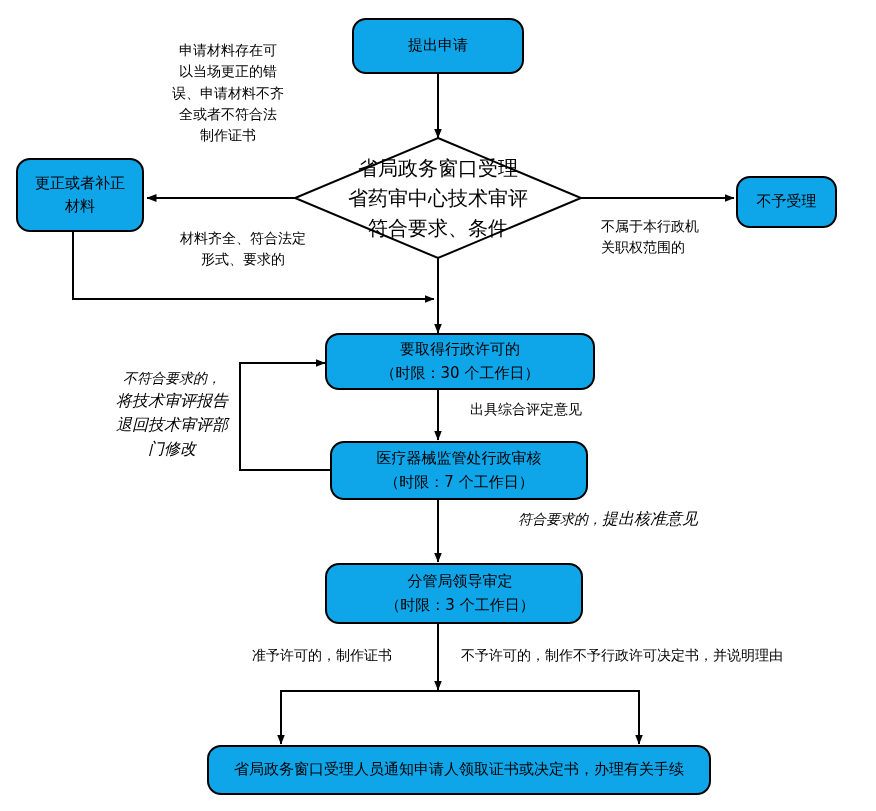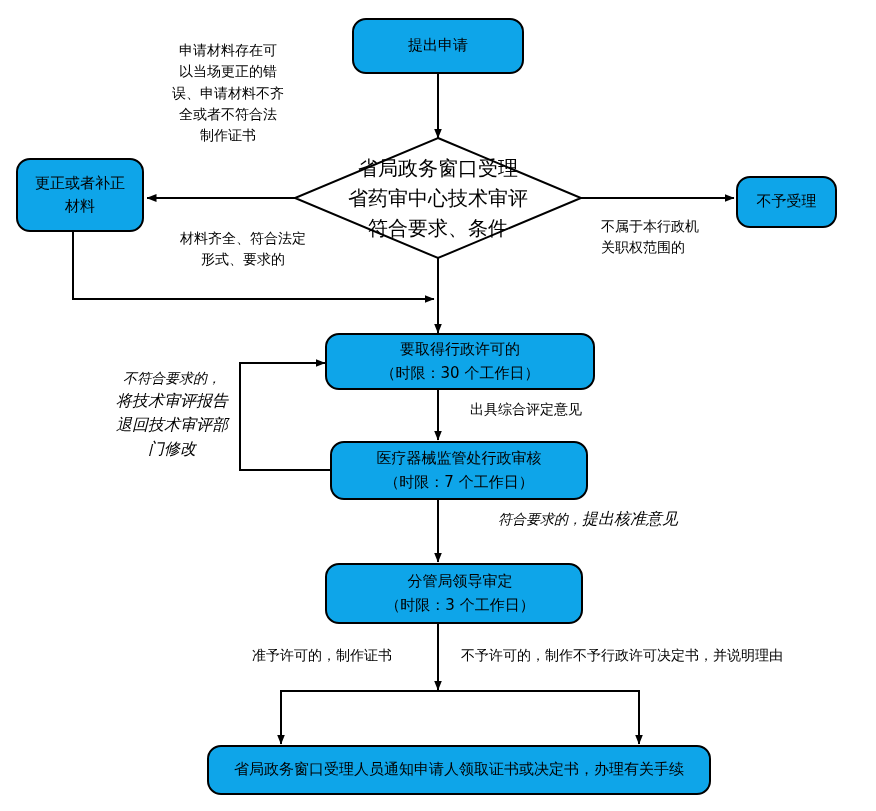--- a/index.html
+++ b/index.html
@@ -179,21 +179,21 @@
 
   <div class="mixed-label" style="left:96px; top:368px; width:152px;">
     <span class="big">不符合要求的，</span>
     <span class="sm">将技术审评报告</span>
     <span class="sm">退回技术审评部</span>
     <span class="sm">门修改</span>
   </div>
 
   <div class="label l" style="left:470px; top:399px; width:190px;">出具综合评定意见</div>
 
-  <div class="mixed-label" style="left:478px; top:507px; width:220px; text-align:center;">
+  <div class="mixed-label" style="left:478px; top:507px; width:220px; text-align:right;">
     <span class="big" style="display:inline;">符合要求的，</span><span class="sm" style="display:inline;">提出核准意见</span>
   </div>
 
   <div class="label l" style="left:252px; top:645px; width:190px;">准予许可的，制作证书</div>
 
   <div class="label l" style="left:461px; top:645px; width:420px;">不予许可的，制作不予行政许可决定书，并说明理由</div>
 
 </div>
 
 </body></html>

